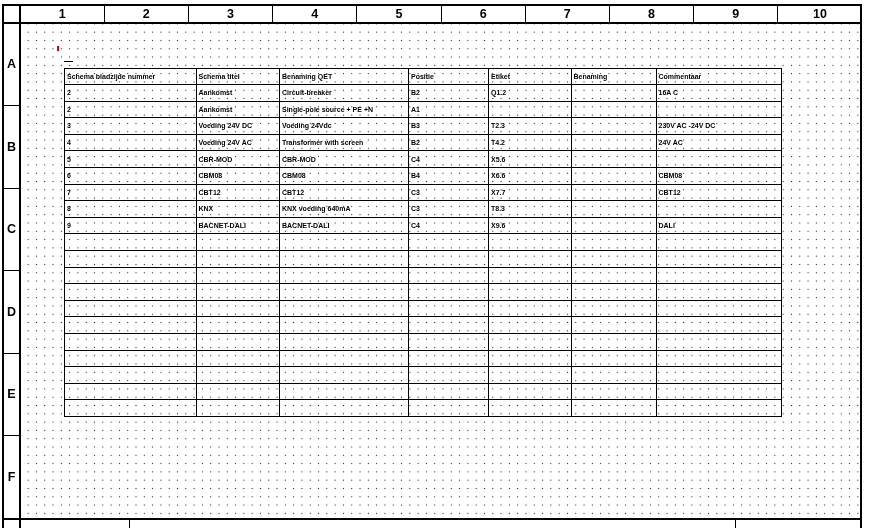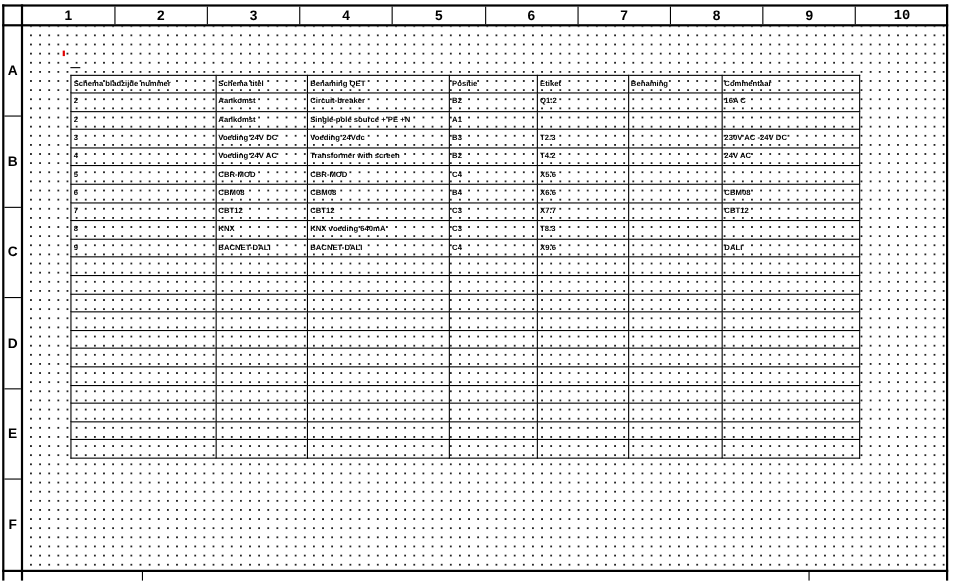--- a/index.html
+++ b/index.html
@@ -36,21 +36,21 @@
   
   #top-ruler {
     left:20.5px; top:6px; width:841px; height:15.5px;
     display:flex;
   }
   #top-ruler .tr-cell {
     flex:1; border-right:1.5px solid #000;
     display:flex; align-items:center; justify-content:center;
     font-size:12.5px; font-weight:bold; color:#000;
   }
-  #top-ruler .tr-cell:last-child { border-right:none;font-family:Liberation Mono, monospace; }
+  #top-ruler .tr-cell:last-child { border-right:none; }
 
   
   #left-ruler {
     left:4px; top:23.5px; width:15px; height:494px;
     display:flex; flex-direction:column;
   }
   #left-ruler .lr-cell {
     flex:1; border-bottom:1.5px solid #000;
     display:flex; align-items:center; justify-content:center;
     font-size:12.5px; font-weight:bold; color:#000;

